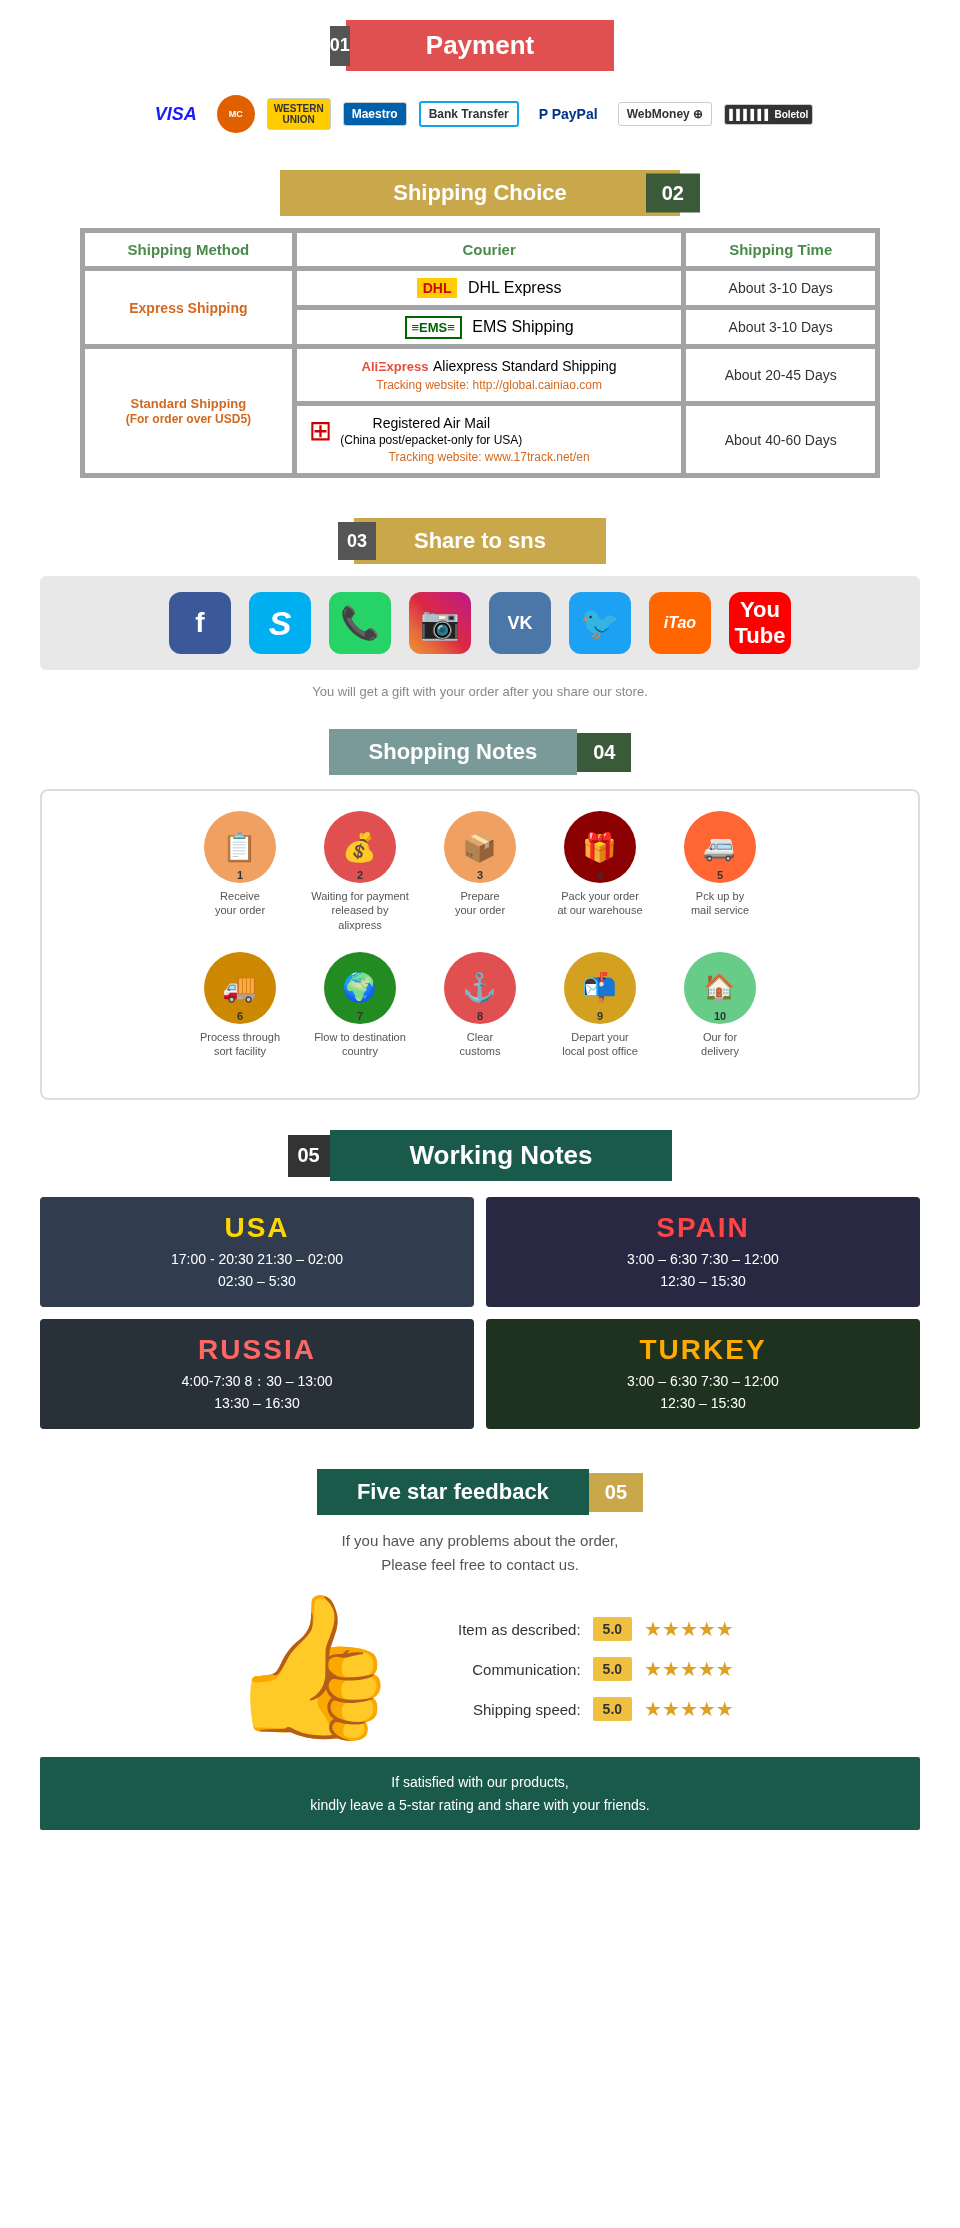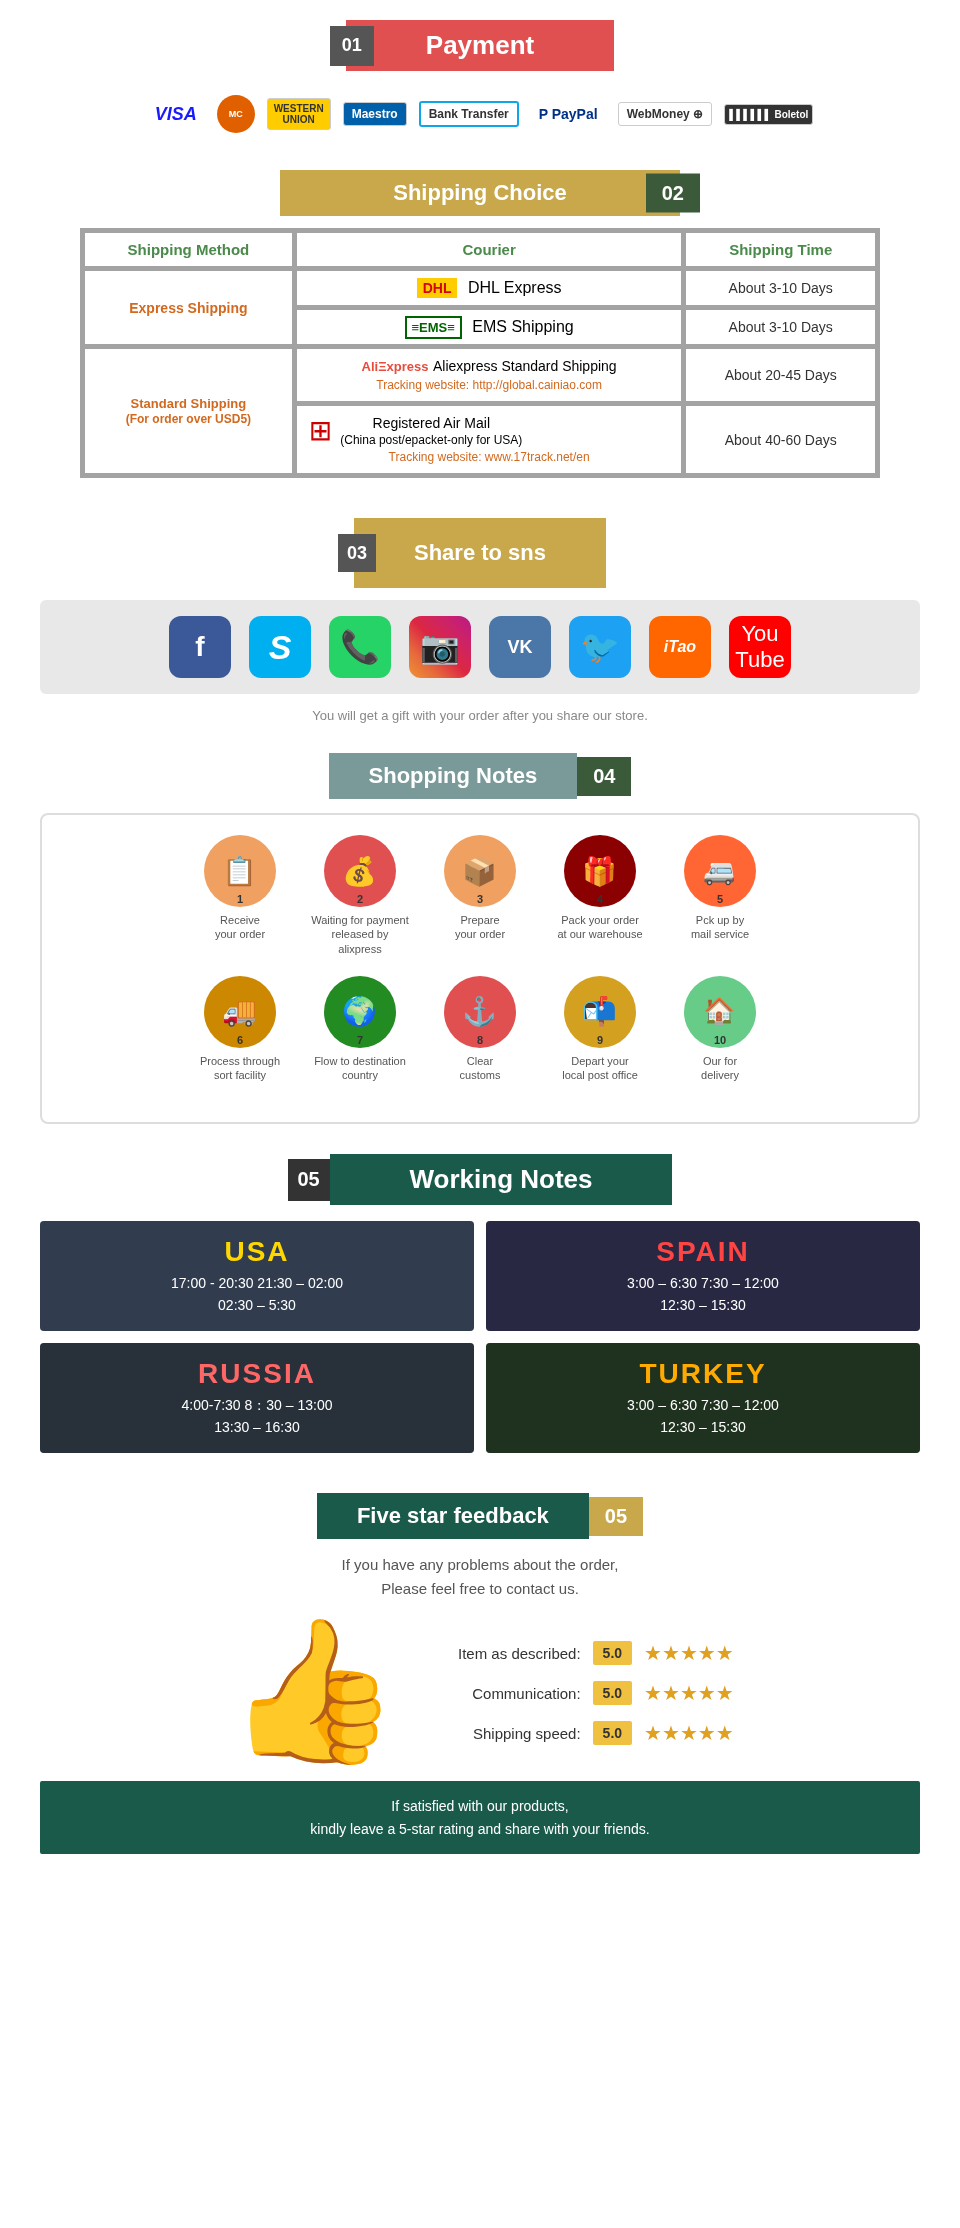--- a/index.html
+++ b/index.html
@@ -107,21 +107,21 @@
       font-size: 14px; line-height: 1.6; margin-top: 20px; border-radius: 2px;
     }
   </style>
 </head>
 <body>
 
 <div class="section-payment">
   <div style="display:flex;align-items:center;justify-content:center;margin-bottom:12px;">
     <div style="position:relative;display:inline-block;">
       <div style="background:#e05050;color:white;font-size:26px;font-weight:bold;padding:10px 80px;display:inline-block;">
-        <span style="position:absolute;left:-16px;top:50%;transform:translateY(-50%);background:#555;color:white;width:44px;height:40px;display:flex;align-items:center;justify-content:center;font-size:18px;font-weight:bold;">
+        <span style="position:absolute;left:-16px;top:50%;transform:translateY(-50%);background:#555;color:white;width:20px;height:40px;display:flex;align-items:center;justify-content:center;font-size:18px;font-weight:bold;">
           <span>01</span>
         </span>
         <span>Payment</span>
       </div>
     </div>
   </div>
   <div class="payment-icons">
     <span class="payment-icon visa">VISA</span>
     <span style="background:#e06000;color:white;border-radius:50%;width:38px;height:38px;display:flex;align-items:center;justify-content:center;font-size:9px;font-weight:bold;">MC</span>
     <span class="payment-icon western-union">WESTERN<br>UNION</span>
@@ -191,37 +191,37 @@
         </td>
         <td class="shipping-time">About 40-60 Days</td>
       </tr>
     </tbody>
   </table>
 </div>
 
 <div style="text-align:center;padding:20px 40px 10px;">
   <div style="display:flex;align-items:center;justify-content:center;margin-bottom:12px;">
     <div style="position:relative;display:inline-block;">
-      <div style="background:#c8a84b;color:white;font-size:22px;font-weight:bold;padding:22px 60px;display:inline-block;position:relative;">
+      <div style="background:#c8a84b;color:white;font-size:22px;font-weight:bold;padding:10px 60px;display:inline-block;position:relative;">
         <span style="position:absolute;left:-16px;top:50%;transform:translateY(-50%);background:#555;color:white;width:38px;height:38px;display:flex;align-items:center;justify-content:center;font-size:18px;font-weight:bold;">
           <span>03</span>
         </span>
         <span>Share to sns</span>
       </div>
     </div>
   </div>
   <div class="sns-icons-row">
     <div class="sns-icon fb">f</div>
     <div class="sns-icon sk" style="font-size:34px;font-style:italic;font-weight:900;">S</div>
     <div class="sns-icon wa" style="font-size:32px;">📞</div>
     <div class="sns-icon ig" style="font-size:32px;">📷</div>
     <div class="sns-icon vk" style="font-size:18px;font-weight:bold;">VK</div>
     <div class="sns-icon tw" style="font-size:32px;">🐦</div>
     <div class="sns-icon itao" style="font-size:16px;font-style:italic;font-weight:bold;">iTao</div>
-    <div class="sns-icon yt" style="font-size:22px;font-weight:normal;">You<br>Tube</div>
+    <div class="sns-icon yt" style="font-size:22px;font-weight:bold;">You<br>Tube</div>
   </div>
   <p class="sns-gift-msg">You will get a gift with your order after you share our store.</p>
 </div>
 
 <div style="padding:10px 40px;">
   <div style="display:flex;align-items:center;justify-content:center;margin-bottom:14px;">
     <div style="background:#7a9a9a;color:white;font-size:22px;font-weight:bold;padding:10px 40px;position:relative;display:inline-block;">
       <span>Shopping Notes</span>
     </div>
     <span style="background:#3a5a3a;color:white;padding:8px 16px;font-size:20px;font-weight:bold;margin-left:0;text-align:center;">

